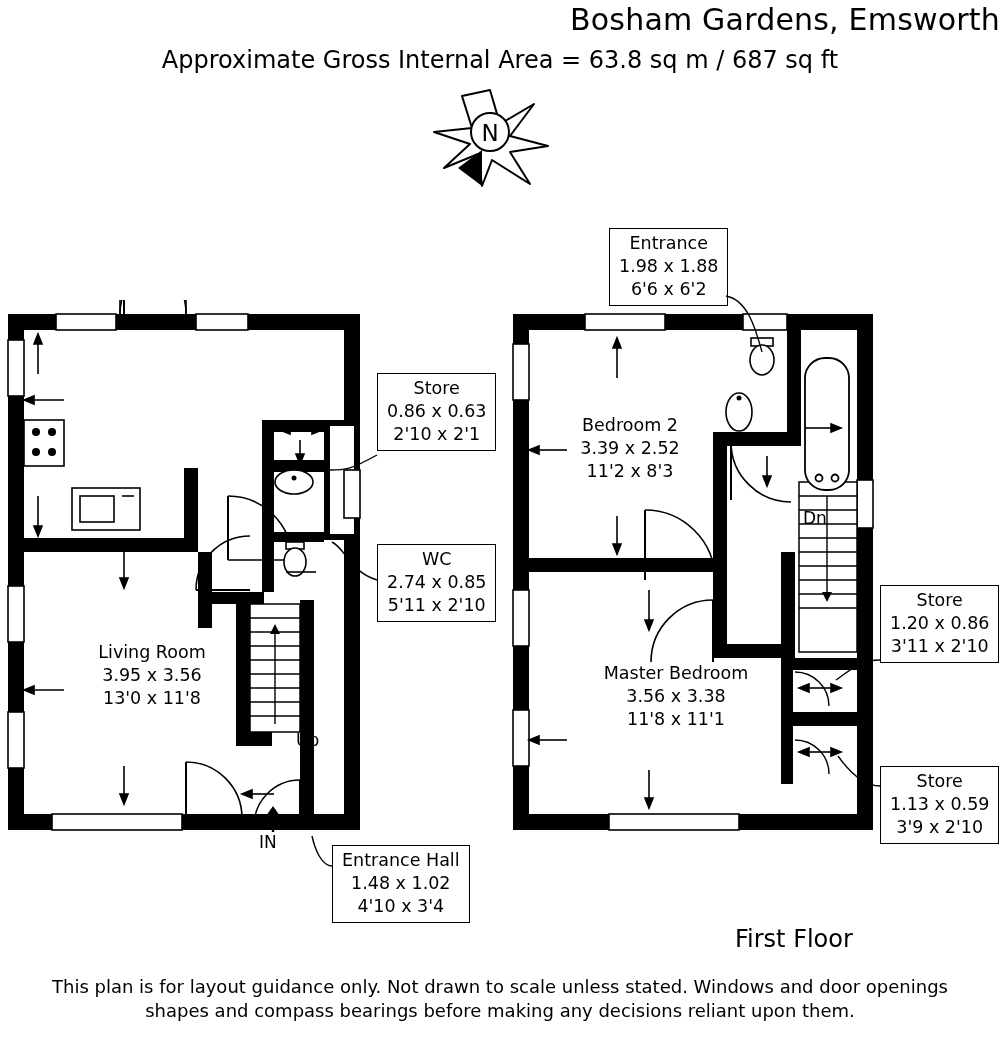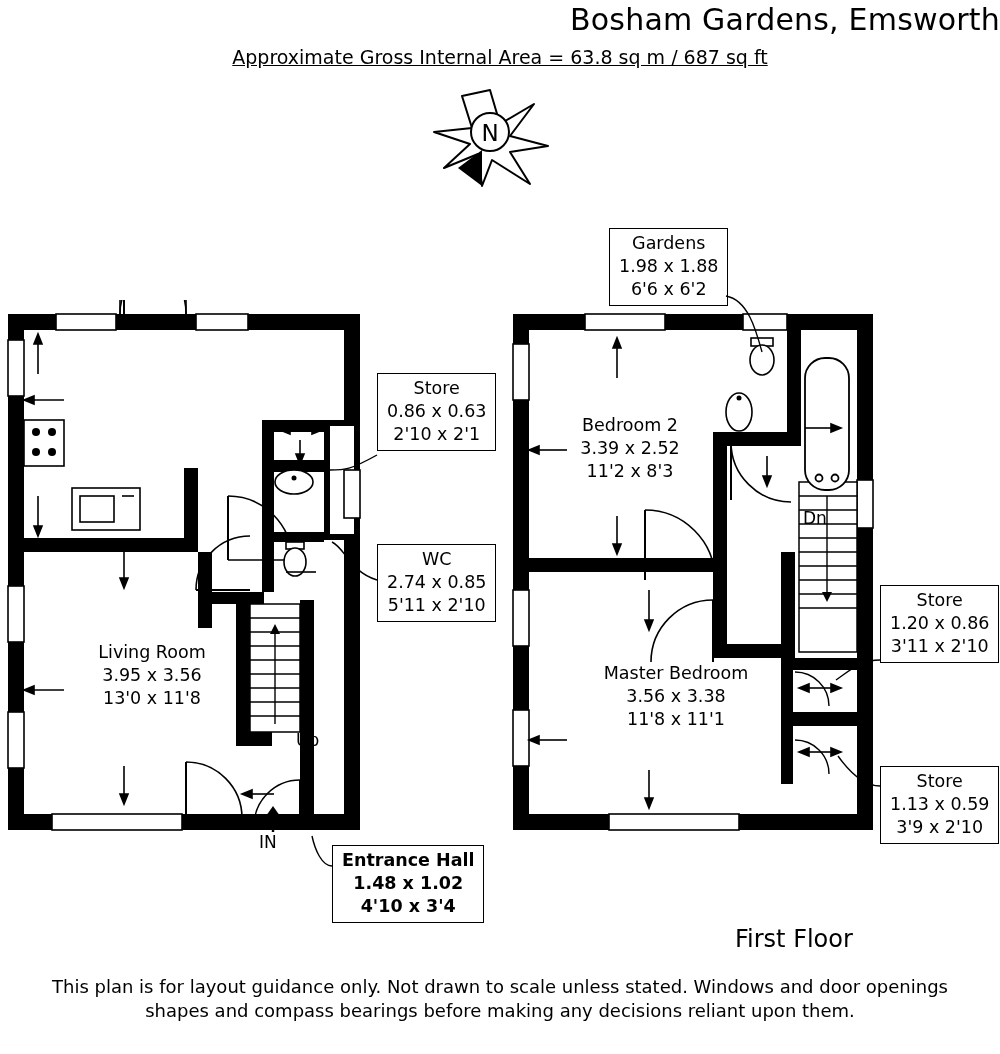--- a/index.html
+++ b/index.html
@@ -22,22 +22,21 @@
     width: 1000px;
     text-align: right;
     font-size: 30px;
     letter-spacing: 0.2px;
   }
   .subtitle {
     position: absolute;
     left: 0; top: 46px;
     width: 1000px;
     text-align: center;
-    font-size: 19px;
-    text-decoration: underline;
+    font-size: 24px;
   }
   
   .compass {
     position: absolute;
     left: 430px; top: 88px;
     width: 120px; height: 100px;
   }
   
   .floor-label {
     position: absolute;
@@ -250,21 +249,21 @@
     <div>0.86 x 0.63</div>
     <div>2'10 x 2'1</div>
   </div>
 
   <div class="callout" id="wc-callout" style="left:377px; top:544px;">
     <div>WC</div>
     <div>2.74 x 0.85</div>
     <div>5'11 x 2'10</div>
   </div>
 
-  <div class="callout" id="entrance-hall-callout" style="left:332px; top:845px;font-weight:bold;">
+  <div class="callout" id="entrance-hall-callout" style="left:332px; top:845px;">
     <div>Entrance Hall</div>
     <div>1.48 x 1.02</div>
     <div>4'10 x 3'4</div>
   </div>
 
   <svg style="position:absolute; left:0; top:0; width:1000px; height:1054px; pointer-events:none;">
     <path d="M377,455 C350,470 345,470 330,470" fill="none" stroke="#000" stroke-width="1.4"></path>
     <path d="M377,580 C350,572 345,548 332,542" fill="none" stroke="#000" stroke-width="1.4"></path>
     <path d="M332,866 C322,866 315,850 312,836" fill="none" stroke="#000" stroke-width="1.4"></path>
   </svg>
@@ -375,21 +374,21 @@
 
   <div class="room-label" id="master-bedroom-label" style="left:676px; top:662px; width:220px; transform:translateX(-110px);">
     <div>Master Bedroom</div>
     <div>3.56 x 3.38</div>
     <div>11'8 x 11'1</div>
   </div>
 
   <div class="small-label" id="dn-label" style="left:803px; top:508px;">Dn</div>
 
   <div class="callout" id="bathroom-callout" style="left:609px; top:228px;">
-    <div>Gardens</div>
+    <div>Entrance</div>
     <div>1.98 x 1.88</div>
     <div>6'6 x 6'2</div>
   </div>
 
   <div class="callout" id="store-first-upper-callout" style="left:880px; top:585px;">
     <div>Store</div>
     <div>1.20 x 0.86</div>
     <div>3'11 x 2'10</div>
   </div>
 

